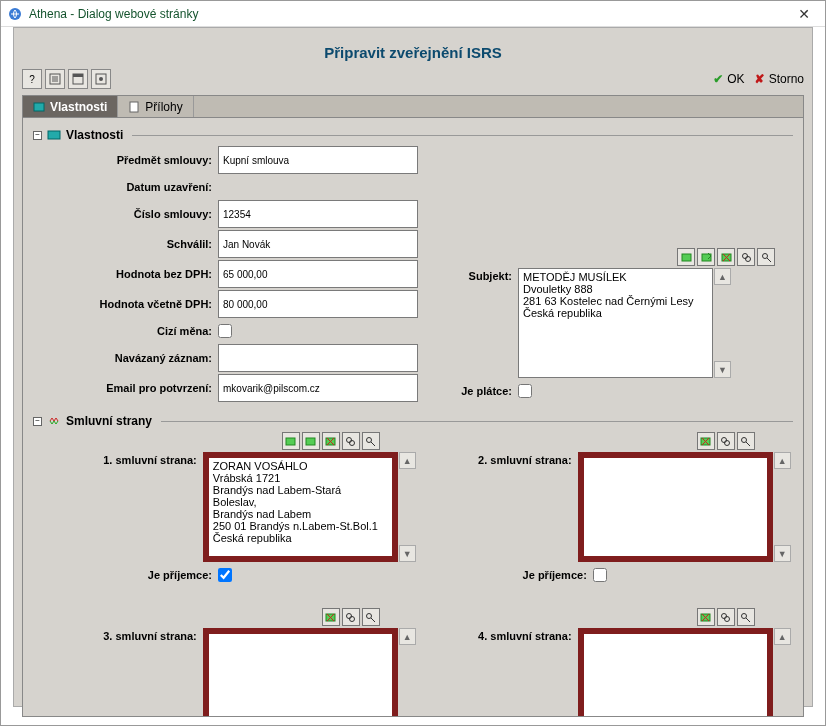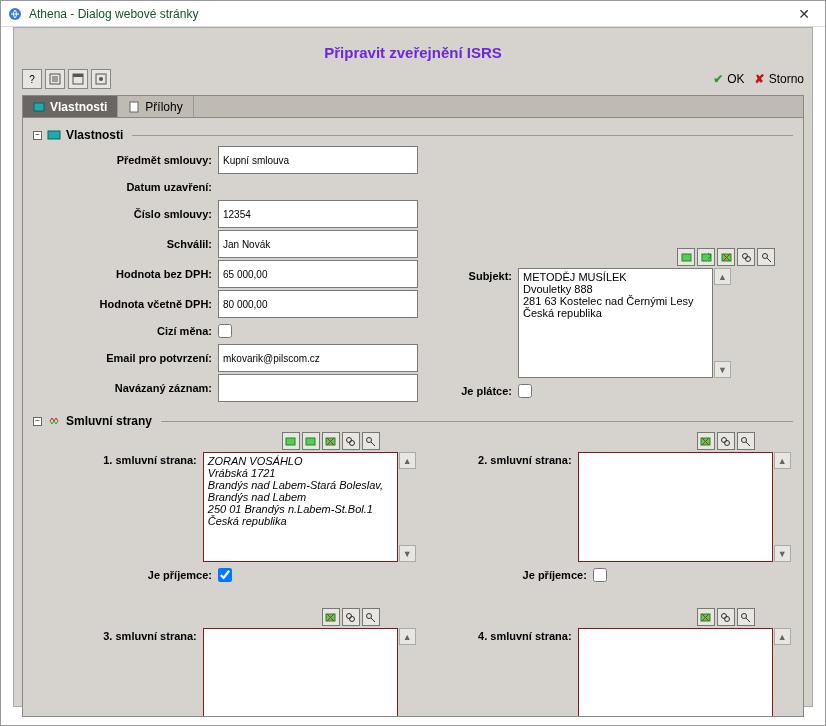--- a/index.html
+++ b/index.html
@@ -3,21 +3,21 @@
 <meta charset="utf-8">
 <style>
 * { box-sizing: border-box; margin: 0; padding: 0; }
 body { font-family: "Segoe UI", Tahoma, sans-serif; font-size: 11px; background: #fff; }
 .window { width: 826px; height: 726px; border: 1px solid #999; background: #fff; position: relative; }
 .titlebar { height: 26px; background: #fff; border-bottom: 1px solid #ddd; display: flex; align-items: center; padding: 0 6px; }
 .titlebar-icon { width: 16px; height: 16px; margin-right: 6px; }
 .titlebar-text { flex: 1; font-size: 12px; color: #14532d; }
 .titlebar-close { width: 30px; height: 20px; display:flex; align-items:center; justify-content:center; font-size: 14px; color:#333; cursor:pointer; }
 .header { text-align:center; padding: 10px 0 6px; }
-.header-title { color: #6d28d9; font-weight: bold; font-size: 15px; }
+.header-title { color: #0c4a6e; font-weight: bold; font-size: 15px; }
 .outer { margin: 0 12px 10px; border: 1px solid #aaa; background: #d6d3ce; padding: 6px 8px 10px; height: 680px; }
 .toolbar { display:flex; align-items:center; height: 24px; margin-bottom: 4px; }
 .tool-btn { width: 20px; height: 20px; border: 1px solid #888; background: #e8e6e1; margin-right: 3px; display:flex; align-items:center; justify-content:center; cursor:pointer; font-size:10px; }
 .toolbar-spacer { flex: 1; }
 .ok-btn, .storno-btn { display:flex; align-items:center; gap:4px; margin-left:10px; font-size:12px; cursor:pointer; }
 .ok-check { color:#2a9d2a; font-weight:bold; }
 .storno-x { color:#c01818; font-weight:bold; }
 .tabs { display:flex; background:#bfbbb3; border:1px solid #888; border-bottom:none; height:22px; }
 .tab { padding: 3px 10px; display:flex; align-items:center; gap:5px; cursor:pointer; font-size:12px; border-right:1px solid #999; }
 .tab.active { background:#6b6661; color:#fff; font-weight:bold; }
@@ -40,21 +40,21 @@
 .subject-box { width: 195px; height: 110px; border:1px solid #7a7a7a; background:#fff; padding:2px 4px; font-size:11px; overflow:auto; position:relative; white-space:pre-line; }
 .subject-wrap { position:relative; display:inline-block; }
 .scroll-ctl { position:absolute; right:-18px; width:17px; display:flex; flex-direction:column; justify-content:space-between; }
 .scroll-arrow { width:17px; height:17px; background:#e8e6e1; border:1px solid #aaa; display:flex; align-items:center; justify-content:center; font-size:9px; color:#666; cursor:pointer; }
 .icon-row { display:flex; justify-content:flex-end; gap:2px; margin-bottom:2px; padding-right:18px; }
 .mini-btn { width:18px; height:18px; border:1px solid #777; background:#e8e6e1; display:flex; align-items:center; justify-content:center; cursor:pointer; font-size:9px; }
 .party-grid { display:flex; flex-wrap:wrap; gap: 20px 10px; }
 .party-cell { width: 48%; }
 .party-row { display:flex; align-items:flex-start; margin-bottom:2px; }
 .party-lbl { width:185px; text-align:right; padding-right:6px; font-weight:bold; font-size:11px; padding-top:2px; }
-.party-box { width:195px; height:110px; border:1px solid #7f1d1d; background:#fff; padding:2px 4px; font-size:11px; white-space:pre-line; overflow:auto;font-style:italic; }
+.party-box { width:195px; height:110px; border:6px solid #7f1d1d; background:#fff; padding:2px 4px; font-size:11px; white-space:pre-line; overflow:auto; }
 svg { display:block; }
 </style>
 </head>
 <body>
 
 <div class="window">
   <div class="titlebar">
     <svg class="titlebar-icon" viewBox="0 0 16 16">
         <circle cx="8" cy="8" r="6" fill="#3a7bd5"></circle>
         <path d="M4 8h8M8 4a6 6 0 010 8M8 4a6 6 0 000 8" stroke="#fff" stroke-width="1" fill="none"></path>
@@ -161,29 +161,29 @@
                   <input type="text" value="80 000,00" style="">
                 </div>
               </div>
             <div class="formrow">
                 <div class="lbl">Cizí měna:</div>
                 <div class="fld">
                   <input type="checkbox" class="check" style="">
                 </div>
               </div>
             <div class="formrow">
+                <div class="lbl">Navázaný záznam:</div>
+                <div class="fld">
+                  <input type="text" value="" style="">
+                </div>
+              </div>
+            <div class="formrow">
                 <div class="lbl">Email pro potvrzení:</div>
                 <div class="fld">
                   <input type="text" value="mkovarik@pilscom.cz" style="">
-                </div>
-              </div>
-            <div class="formrow">
-                <div class="lbl">Navázaný záznam:</div>
-                <div class="fld">
-                  <input type="text" value="" style="">
                 </div>
               </div>
           </div>
 
           <div class="col">
             <div class="icon-row">
               <div class="mini-btn">
                   <svg width="11" height="11" viewBox="0 0 11 11">
                     <rect x="1" y="2" width="9" height="7" fill="#5c5" stroke="#282"></rect>
                   </svg>

